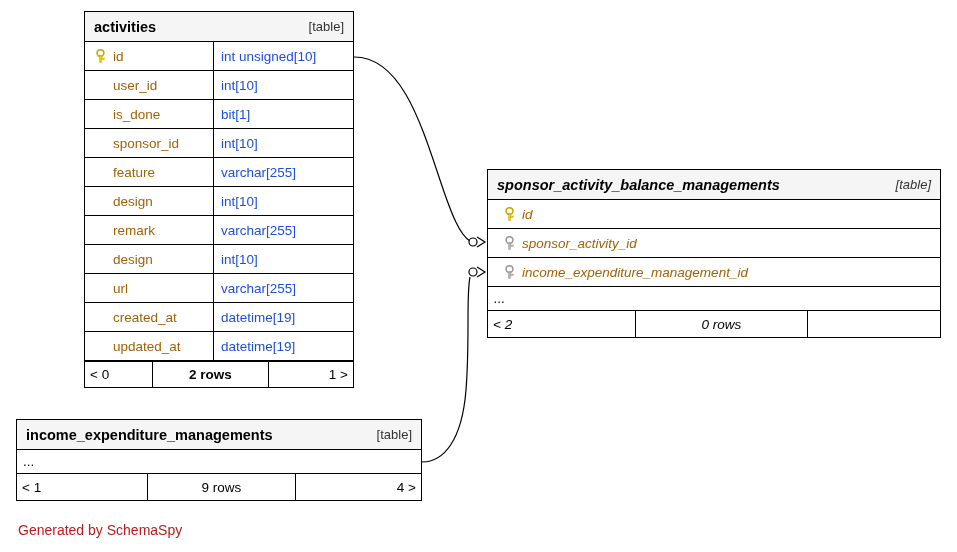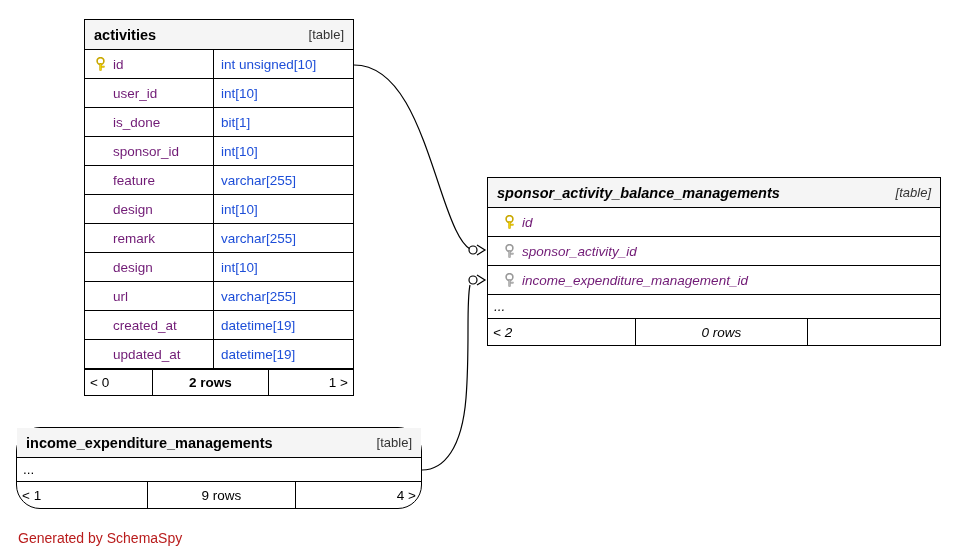--- a/index.html
+++ b/index.html
@@ -10,21 +10,21 @@
     width: 957px;
     height: 552px;
     background: #ffffff;
     font-family: "Liberation Sans", sans-serif;
     position: relative;
     overflow: hidden;
   }
   #canvas {
     position: absolute;
     left: 0;
-    top: 8px;
+    top: 0;
     width: 957px;
     height: 432px;
   }
   svg.edges {
     position: absolute;
     left: 0;
     top: 0;
     width: 957px;
     height: 552px;
     pointer-events: none;
@@ -62,21 +62,21 @@
     height: 29px;
     box-sizing: border-box;
   }
   .row:last-child {
     border-bottom: none;
   }
   .col-name {
     display: flex;
     align-items: center;
     font-size: 13.5px;
-    color: #701a75;
+    color: #a16207;
     box-sizing: border-box;
   }
   .col-type {
     display: flex;
     align-items: center;
     font-size: 13.5px;
     color: #1d4ed8;
     border-left: 1px solid #000000;
     padding-left: 7px;
     box-sizing: border-box;
@@ -136,21 +136,21 @@
   #tbl-activities .footer .f-right { width: 84px; }
 
   
   #tbl-sabm { left: 487px; top: 169px; width: 454px; font-style: italic; }
   #tbl-sabm .col-name { padding-left: 8px; }
   #tbl-sabm .footer .f-left { width: 148px; }
   #tbl-sabm .footer .f-mid { width: 172px; }
   #tbl-sabm .footer .f-right { width: 132px; }
 
   
-  #tbl-iem { left: 16px; top: 419px; width: 406px; border-radius: 24px; }
+  #tbl-iem { left: 16px; top: 419px; width: 406px; }
   #tbl-iem .footer .f-left { width: 131px; }
   #tbl-iem .footer .f-mid { width: 148px; }
   #tbl-iem .footer .f-right { width: 125px; }
 
   .credit {
     position: absolute;
     left: 18px;
     top: 522px;
     font-size: 14px;
     color: #b91c1c;

